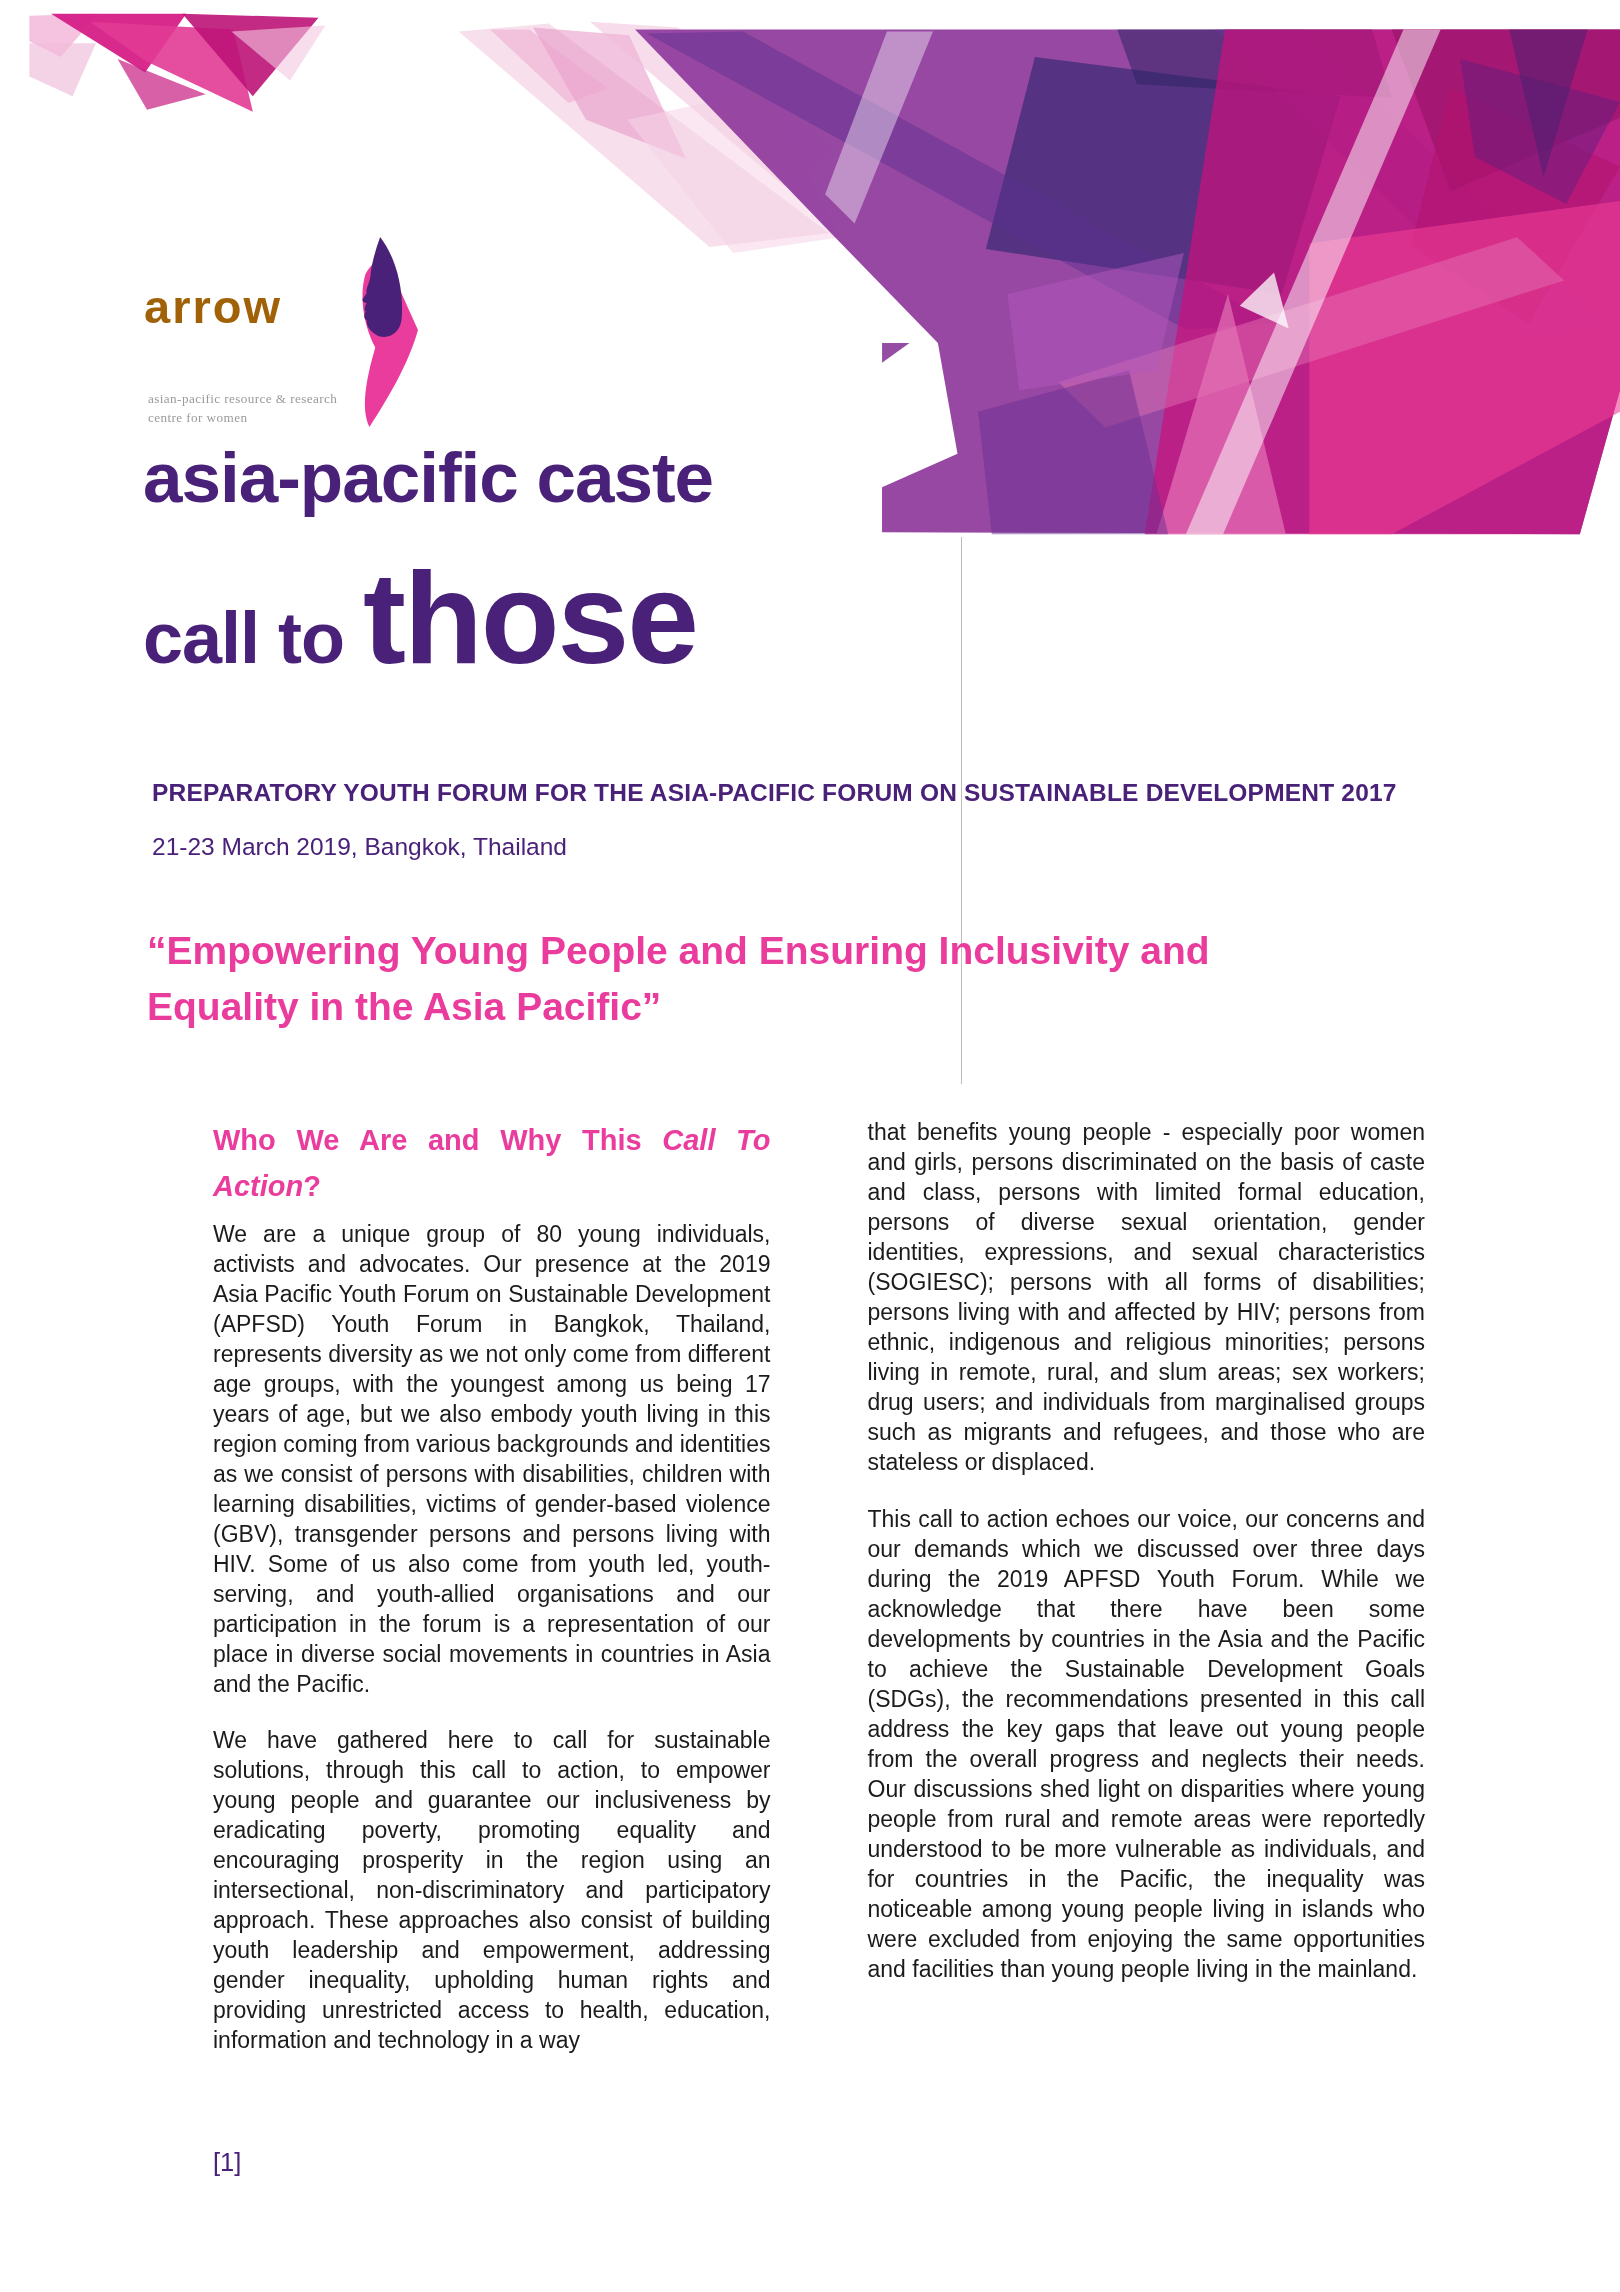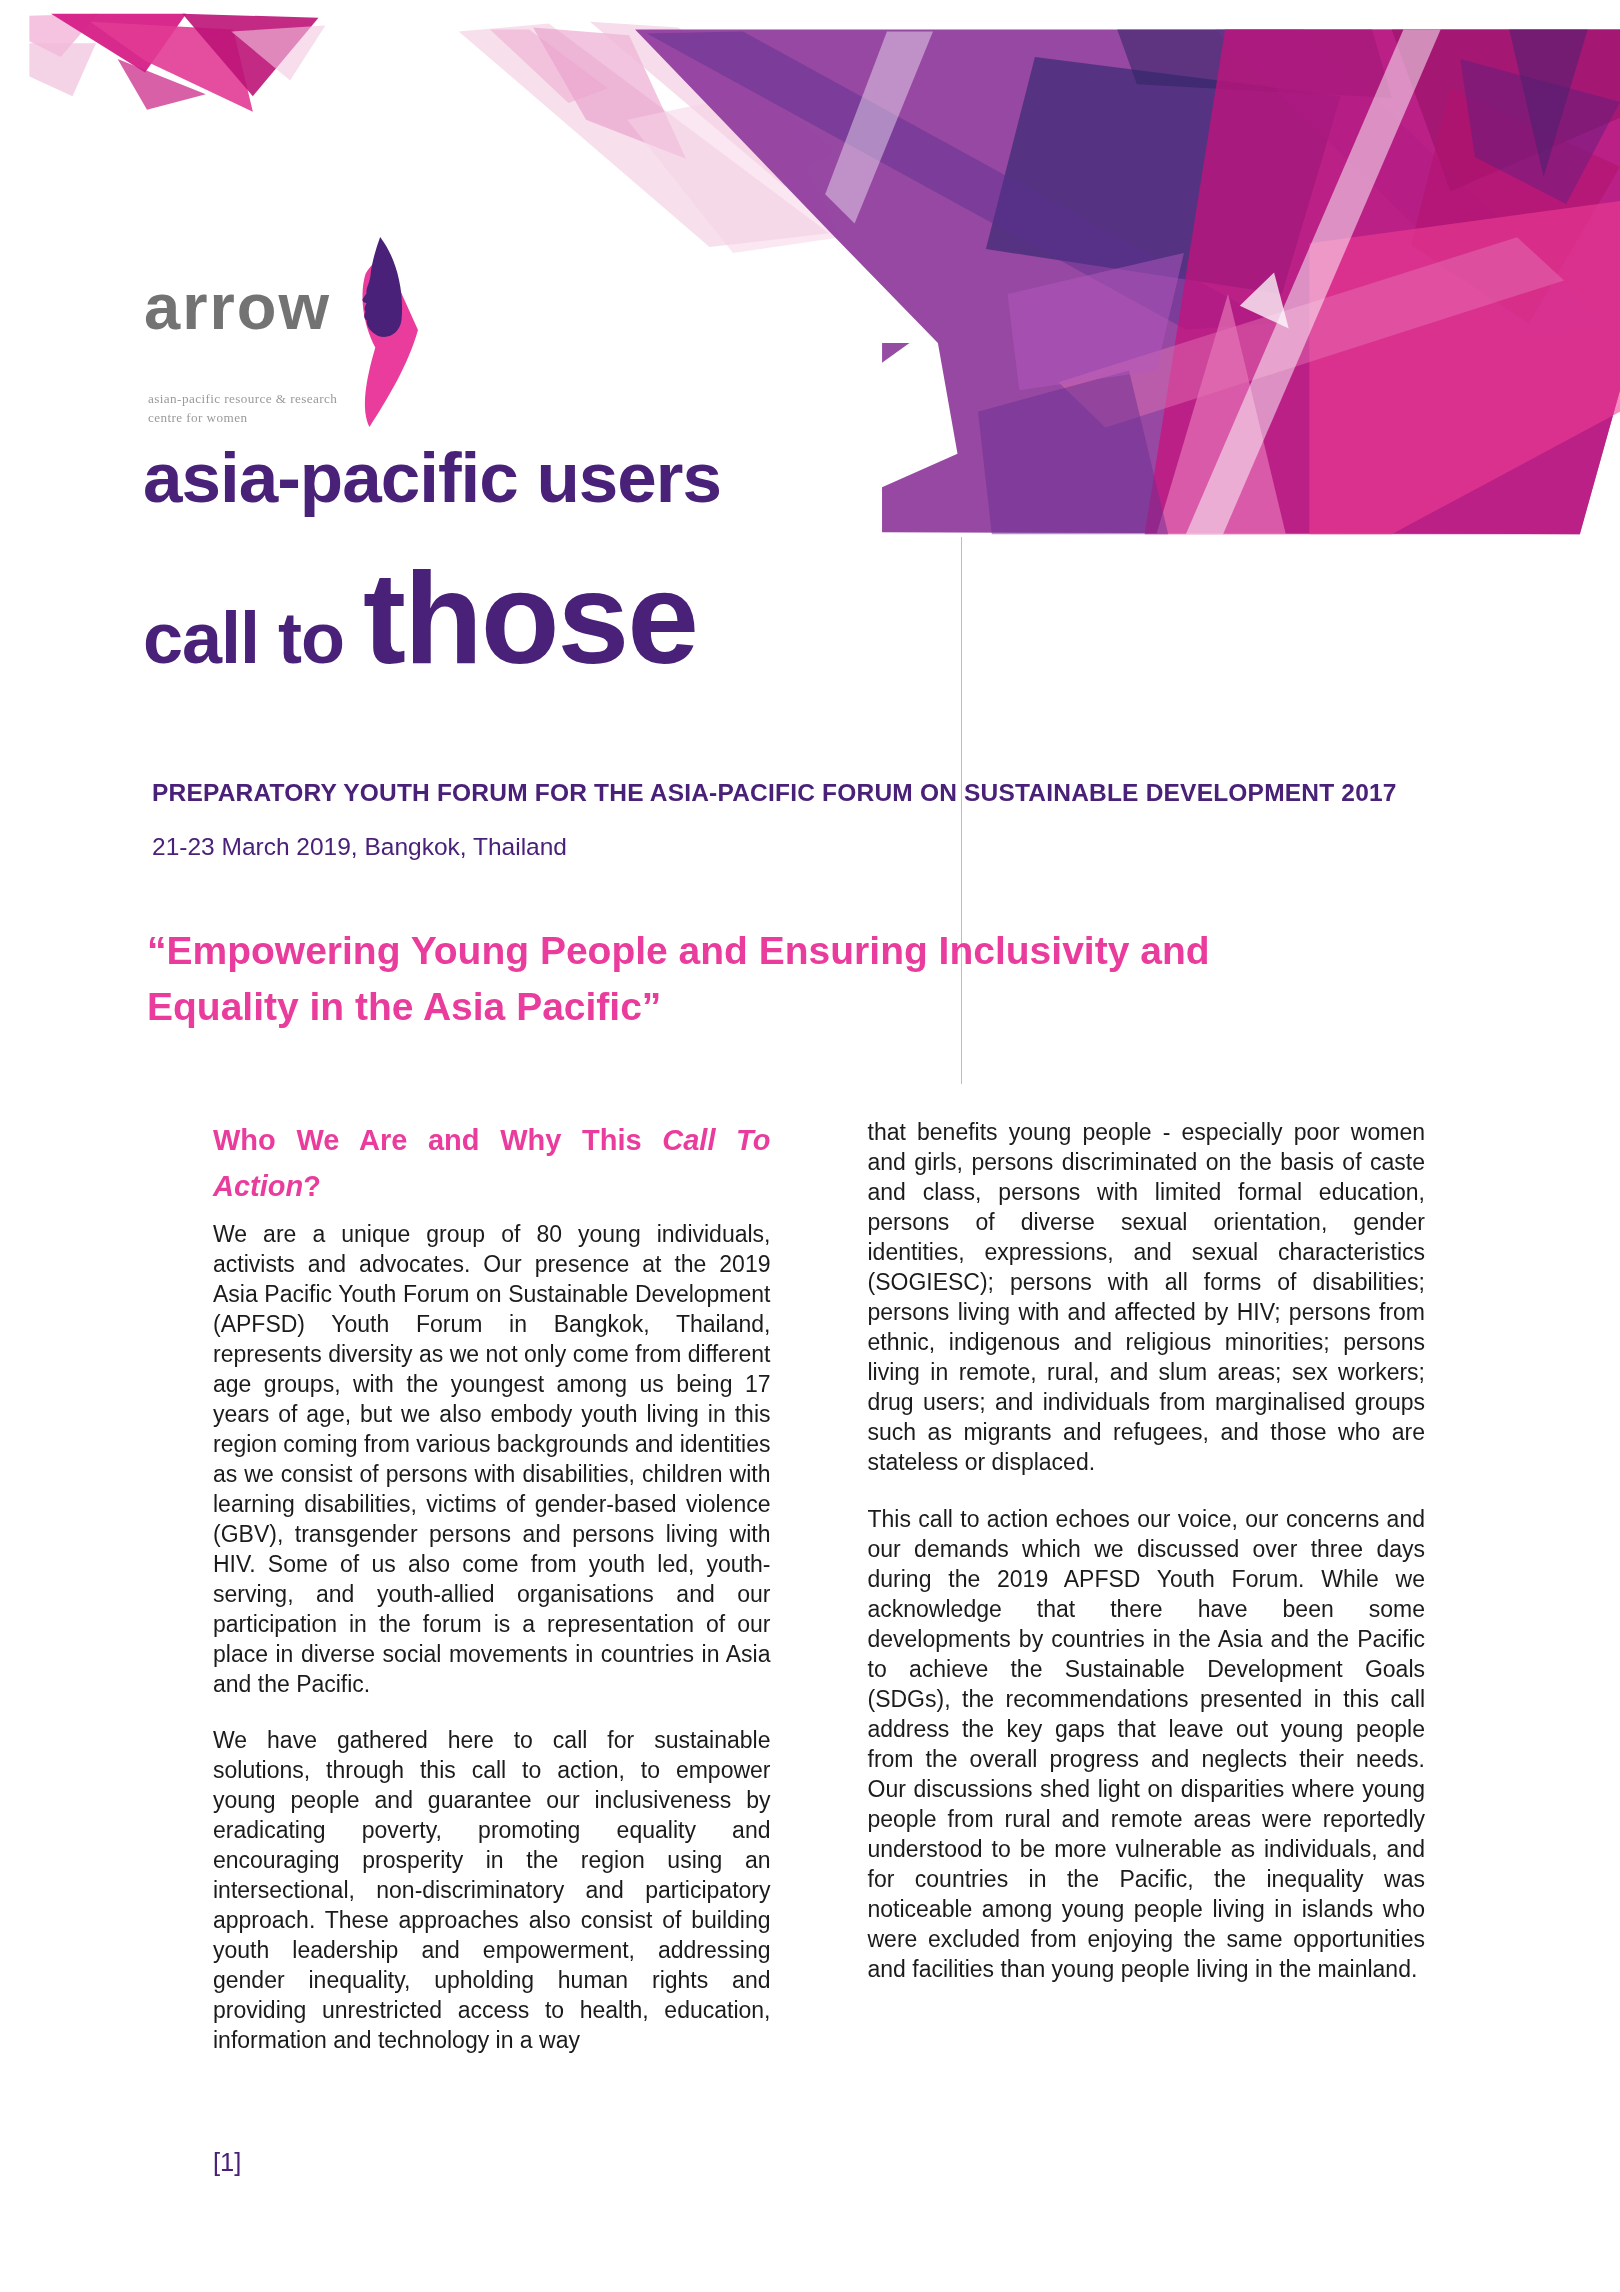--- a/index.html
+++ b/index.html
@@ -8,22 +8,22 @@
     width:1620px;height:2293px;
     background:#ffffff;
     overflow:hidden;
     font-family:"Liberation Sans", sans-serif;
   }
   .top-art{position:absolute;top:0;left:0;}
   .divider{position:absolute;left:961px;top:537px;width:1px;height:547px;background:#bdbdbd;}
   .logo-icon{position:absolute;left:346px;top:235px;}
   .logo-word{
     position:absolute;left:144px;top:271px;
-    font-size:65px;font-weight:bold;letter-spacing:2px;
-    color:#737373;line-height:71px;
+    font-size:47px;font-weight:bold;letter-spacing:2px;
+    color:#a16207;line-height:71px;
   }
   .logo-tagline{
     position:absolute;left:148px;top:342px;
     font-family:"Liberation Serif", serif;
     font-size:13.2px;line-height:18.6px;color:#9a9a9a;
     white-space:pre-line;letter-spacing:0.4px;margin-top:48px;
   }
   .title1{
     position:absolute;left:143px;top:439px;
     font-size:71px;font-weight:bold;color:#4a2179;
@@ -111,21 +111,21 @@
   <div class="divider"></div>
 
   <svg class="logo-icon" width="78" height="194" viewBox="0 0 80 200" aria-hidden="true">
     <path d="M20,40 C30,22 40,24 47,38 L74,98 C64,134 42,170 24,198 C15,180 20,150 30,116 C16,90 14,58 20,40 Z" fill="#ea3c9c"></path>
     <path d="M35,2 C30,16 26,30 25,42 C24,50 20,55 21,60 L17,66 C16,69 19,70 21,70 C19,74 18,77 20,79 C18,82 18,86 21,88 C21,95 26,101 33,104 C44,108 55,101 57,88 C60,58 52,24 35,2 Z" fill="#4a2179"></path>
   </svg>
   <div class="logo-word">arrow</div>
   <div class="logo-tagline">asian-pacific resource &amp; research
 centre for women</div>
 
-  <div class="title1">asia-pacific users</div>
+  <div class="title1">asia-pacific caste</div>
   <div class="title2">
     <span class="t-small">call to </span><span class="t-large">those</span>
   </div>
 
   <div class="kicker">PREPARATORY YOUTH FORUM FOR THE ASIA-PACIFIC FORUM ON SUSTAINABLE DEVELOPMENT 2017</div>
   <div class="dateline">21-23 March 2019, Bangkok, Thailand</div>
 
   <div class="quote">“Empowering Young People and Ensuring Inclusivity and
 Equality in the Asia Pacific”</div>
 

